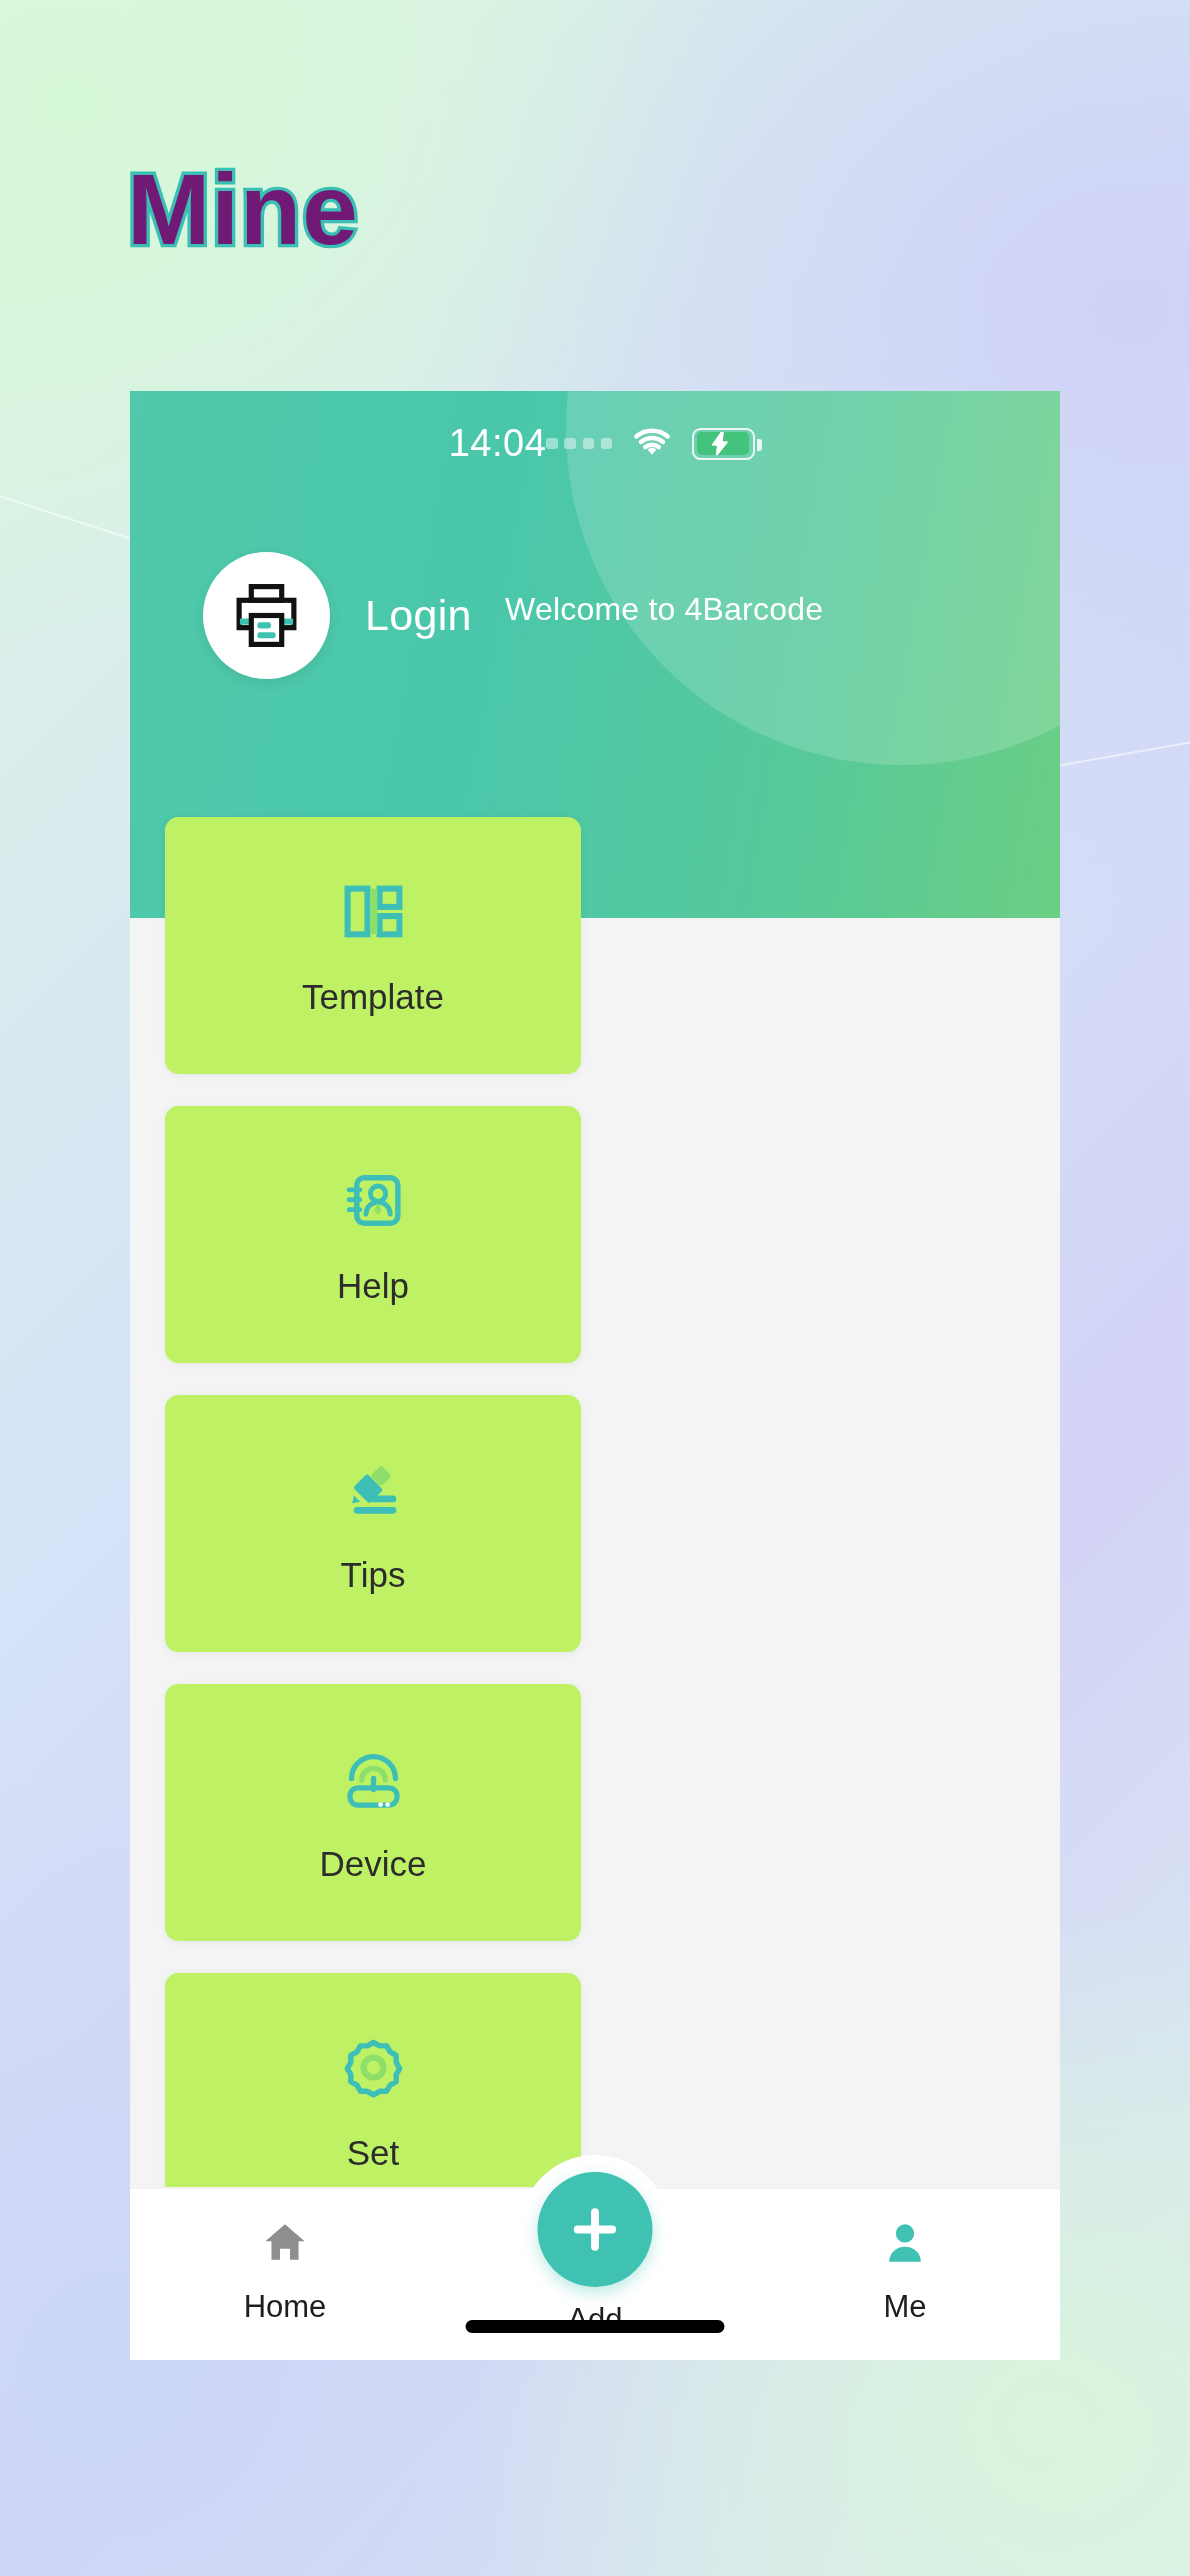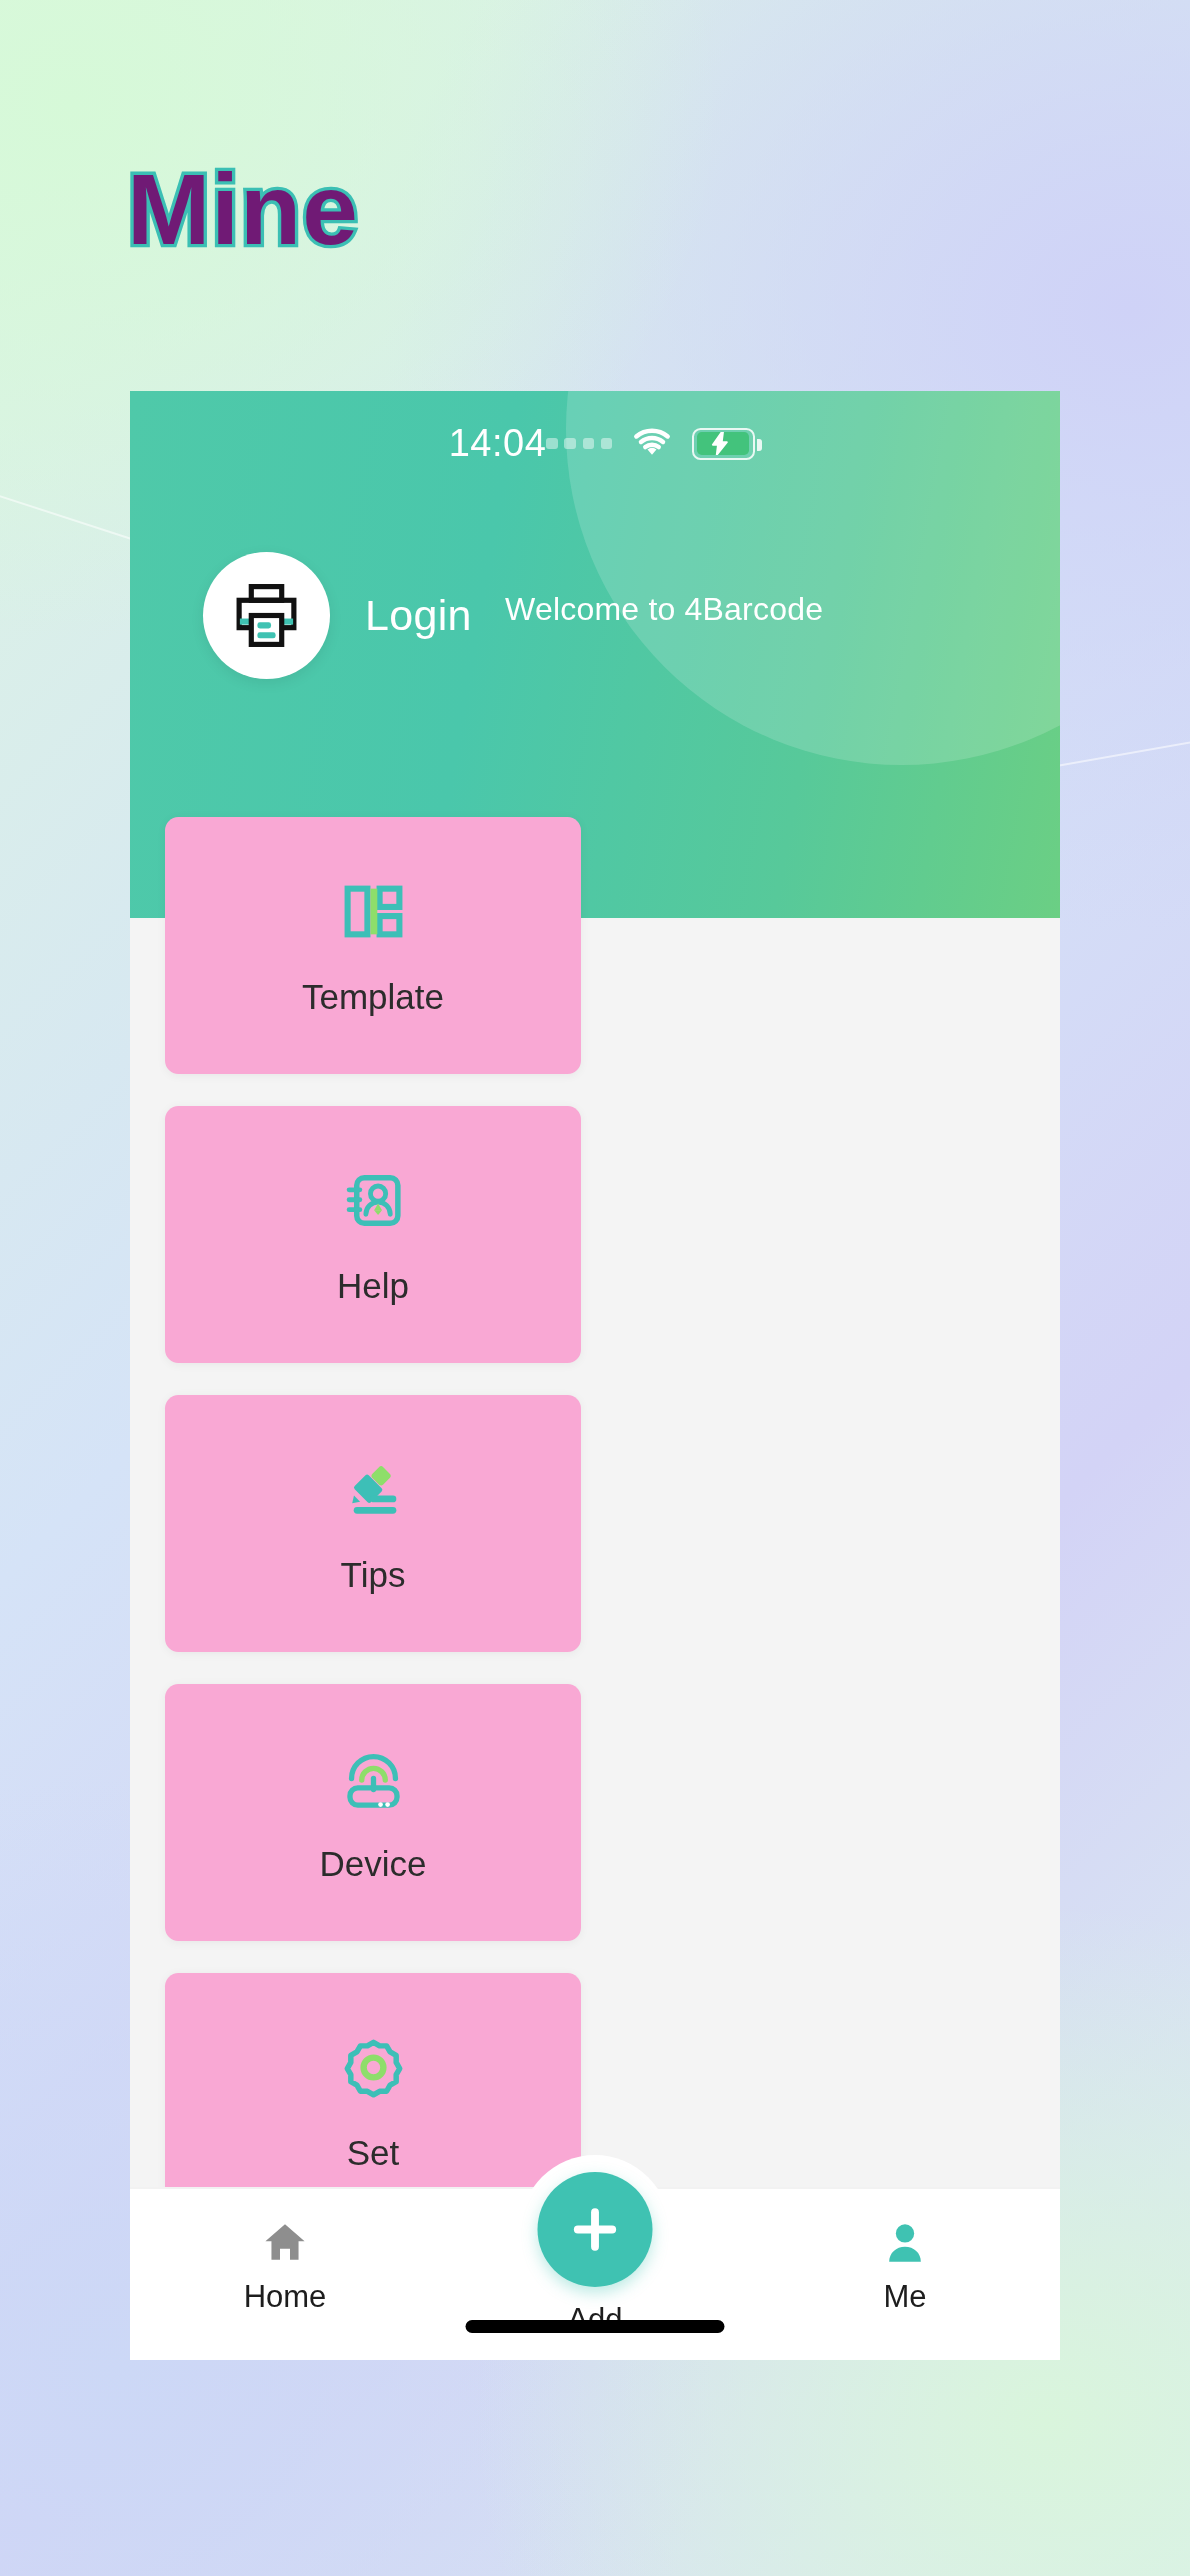--- a/index.html
+++ b/index.html
@@ -83,37 +83,37 @@
   .acct-text { display:flex; gap:13.4px; }
   .acct-title { font-size:43px; color:#fff; font-weight:400; letter-spacing:0.3px; }
   .acct-sub { font-size:32px; color:#fff; font-weight:400; letter-spacing:0.2px;margin-left:20px; }
 
   
   .grid {
     position:absolute; left:0; top:426px; width:100%;
     display:flex; flex-wrap:wrap; gap:32px; padding:0 35px;
   }
   .card {
-    width:416px; height:257px; background:#f9a8d4; border-radius:13.4px;
+    width:416px; height:257px; background:#bef264; border-radius:13.4px;
     display:flex; flex-direction:column; align-items:center; justify-content:center;
     gap:29px; box-shadow:0 1.9px 9.6px rgba(0,0,0,.05);
   }
   .card .ico { height:73px; display:flex; align-items:center; justify-content:center; }
   .card .lbl { font-size:35px; color:#2c2c2c; }
 
   
   .tabbar {
     position:absolute; left:0; bottom:0; width:100%; height:173px;
     background:#fff; display:flex; align-items:flex-start; padding-top:31px;
   }
   .tabbar:before {
     content:""; position:absolute; left:0; top:0; width:100%; height:1.9px;
     background:rgba(0,0,0,.05);
   }
-  .tab { flex:1; display:flex; flex-direction:column; align-items:center; gap:11px; }
+  .tab { flex:1; display:flex; flex-direction:column; align-items:center; gap:21px; }
   .tab .tlbl { font-size:31px; color:#1d1d1d; }
   .tab.center { position:relative; }
   .fab-notch {
     position:absolute; left:50%; top:-63px; transform:translateX(-50%);
     width:150px; height:150px; border-radius:50%; background:#fff;
   }
   .fab {
     position:absolute; left:50%; top:-46px; transform:translateX(-50%);
     width:115px; height:115px; border-radius:50%; background:#3fc2b2;
     display:flex; align-items:center; justify-content:center;

